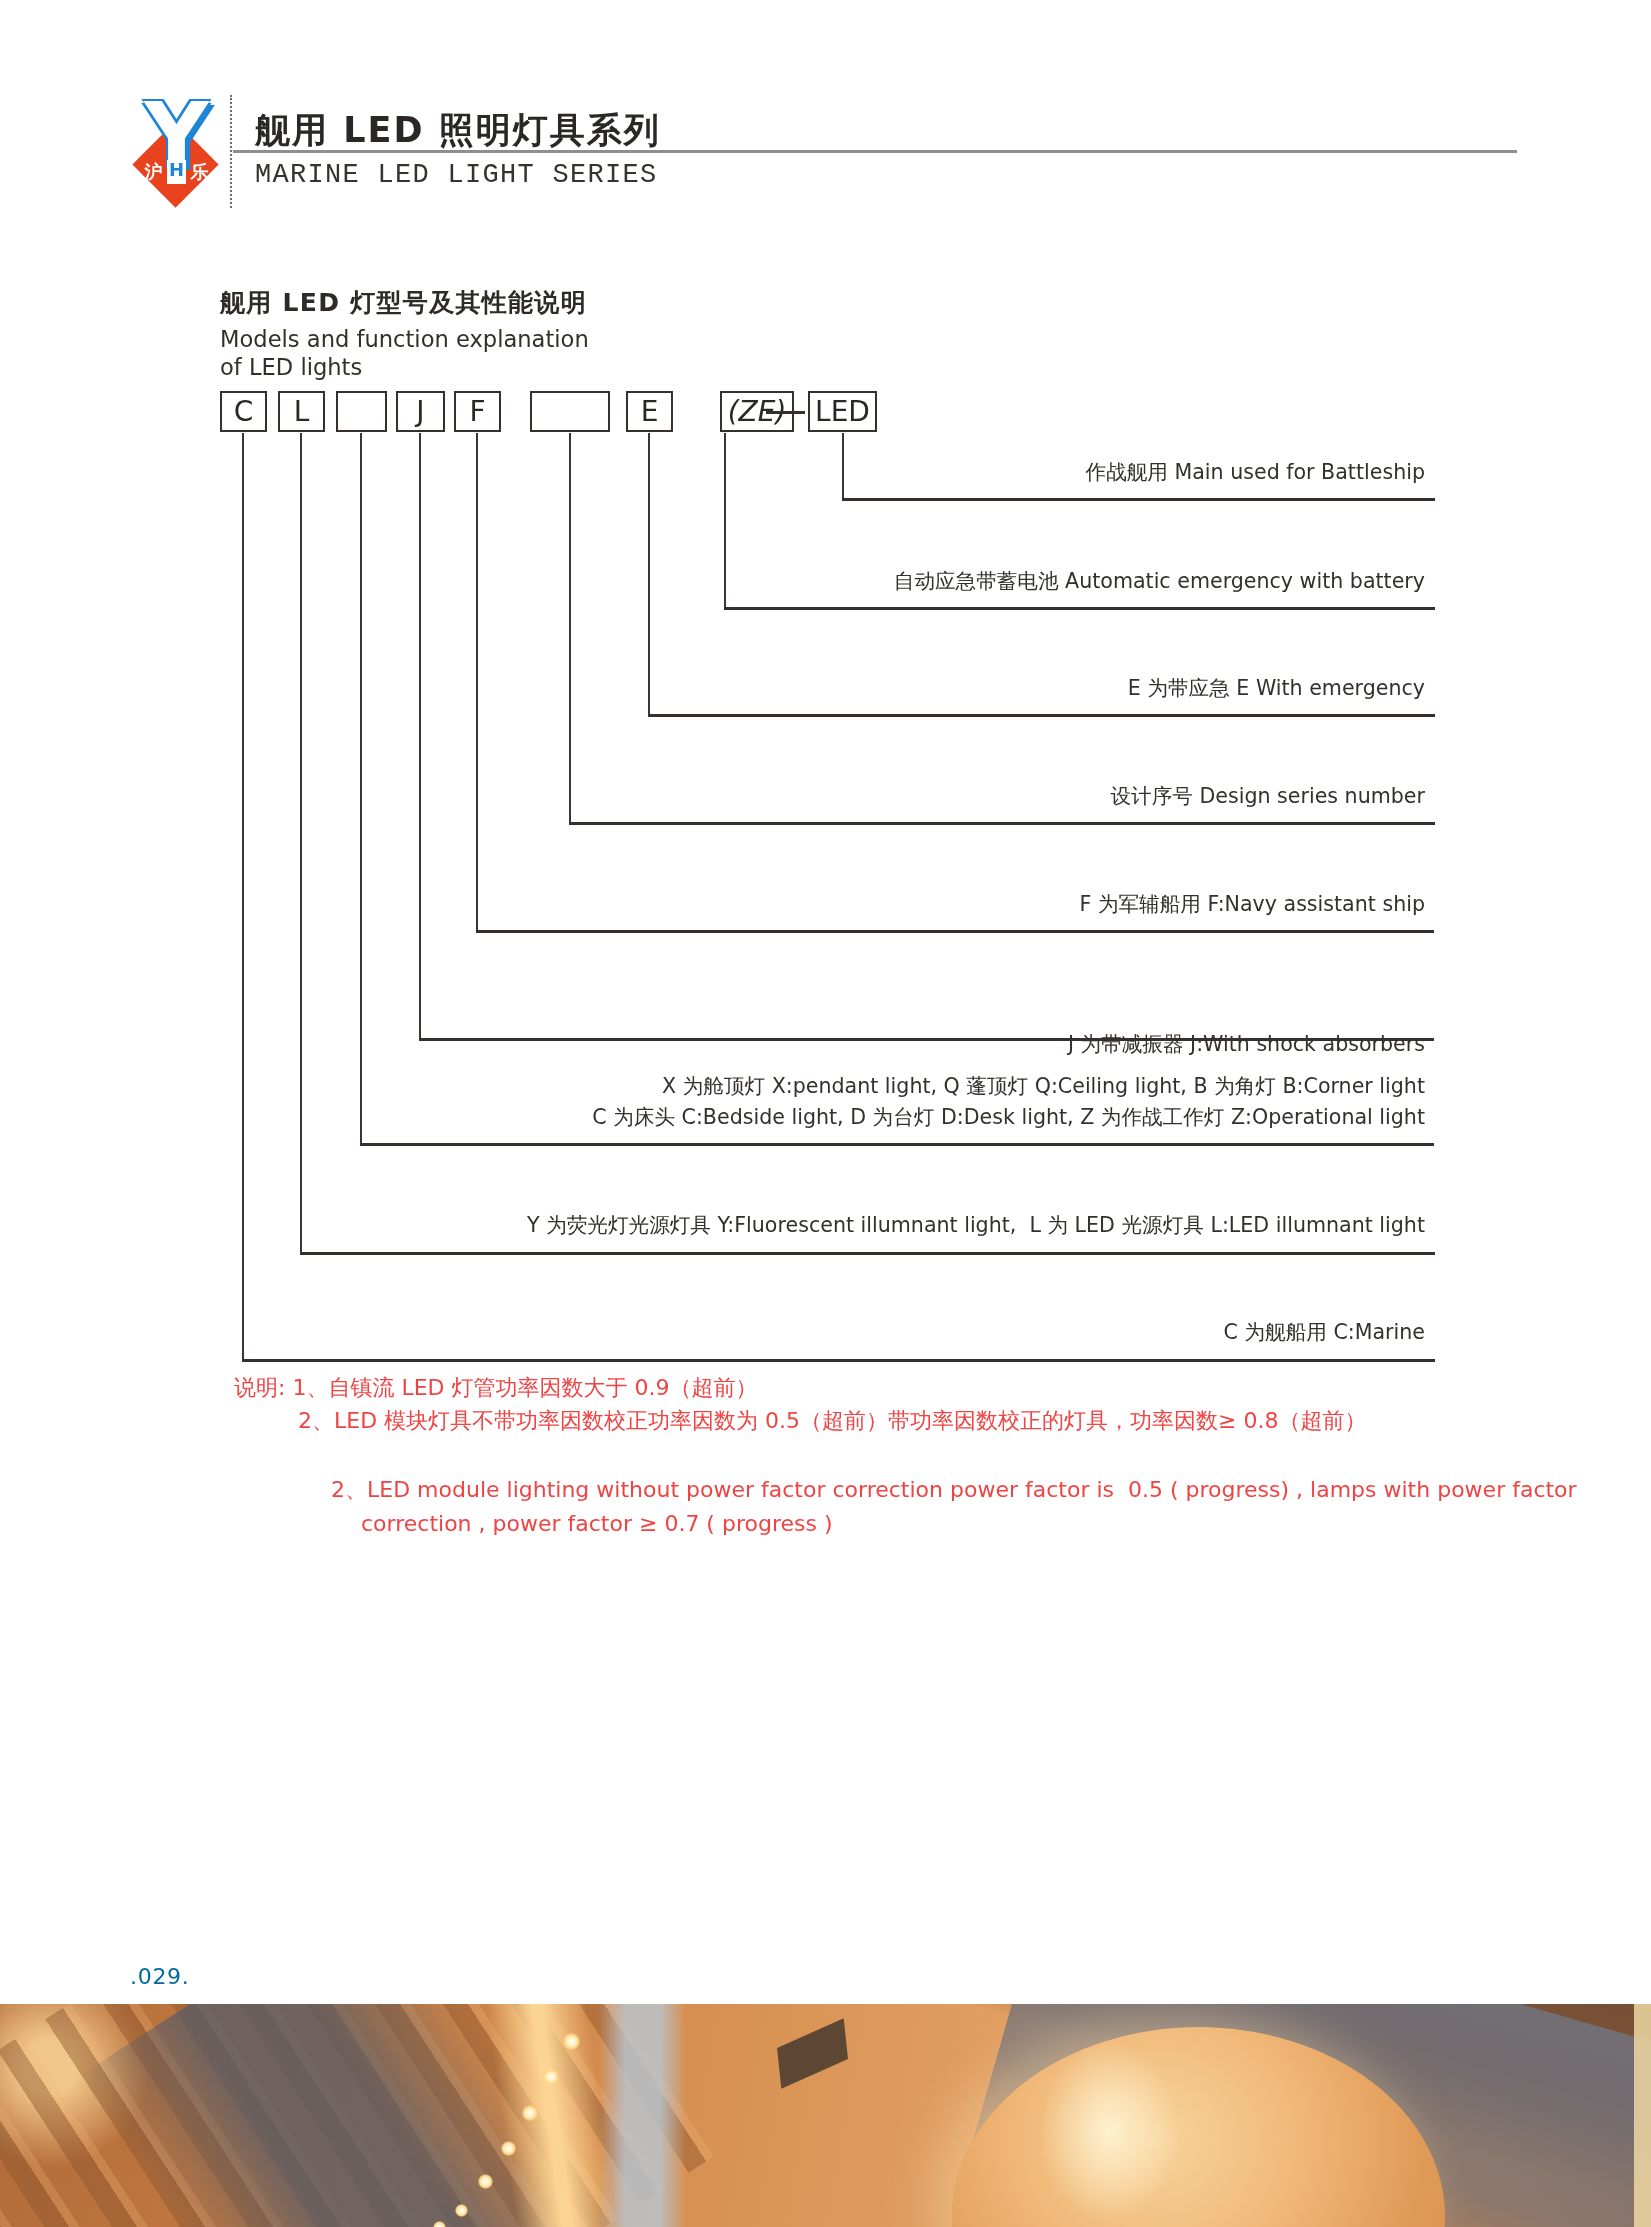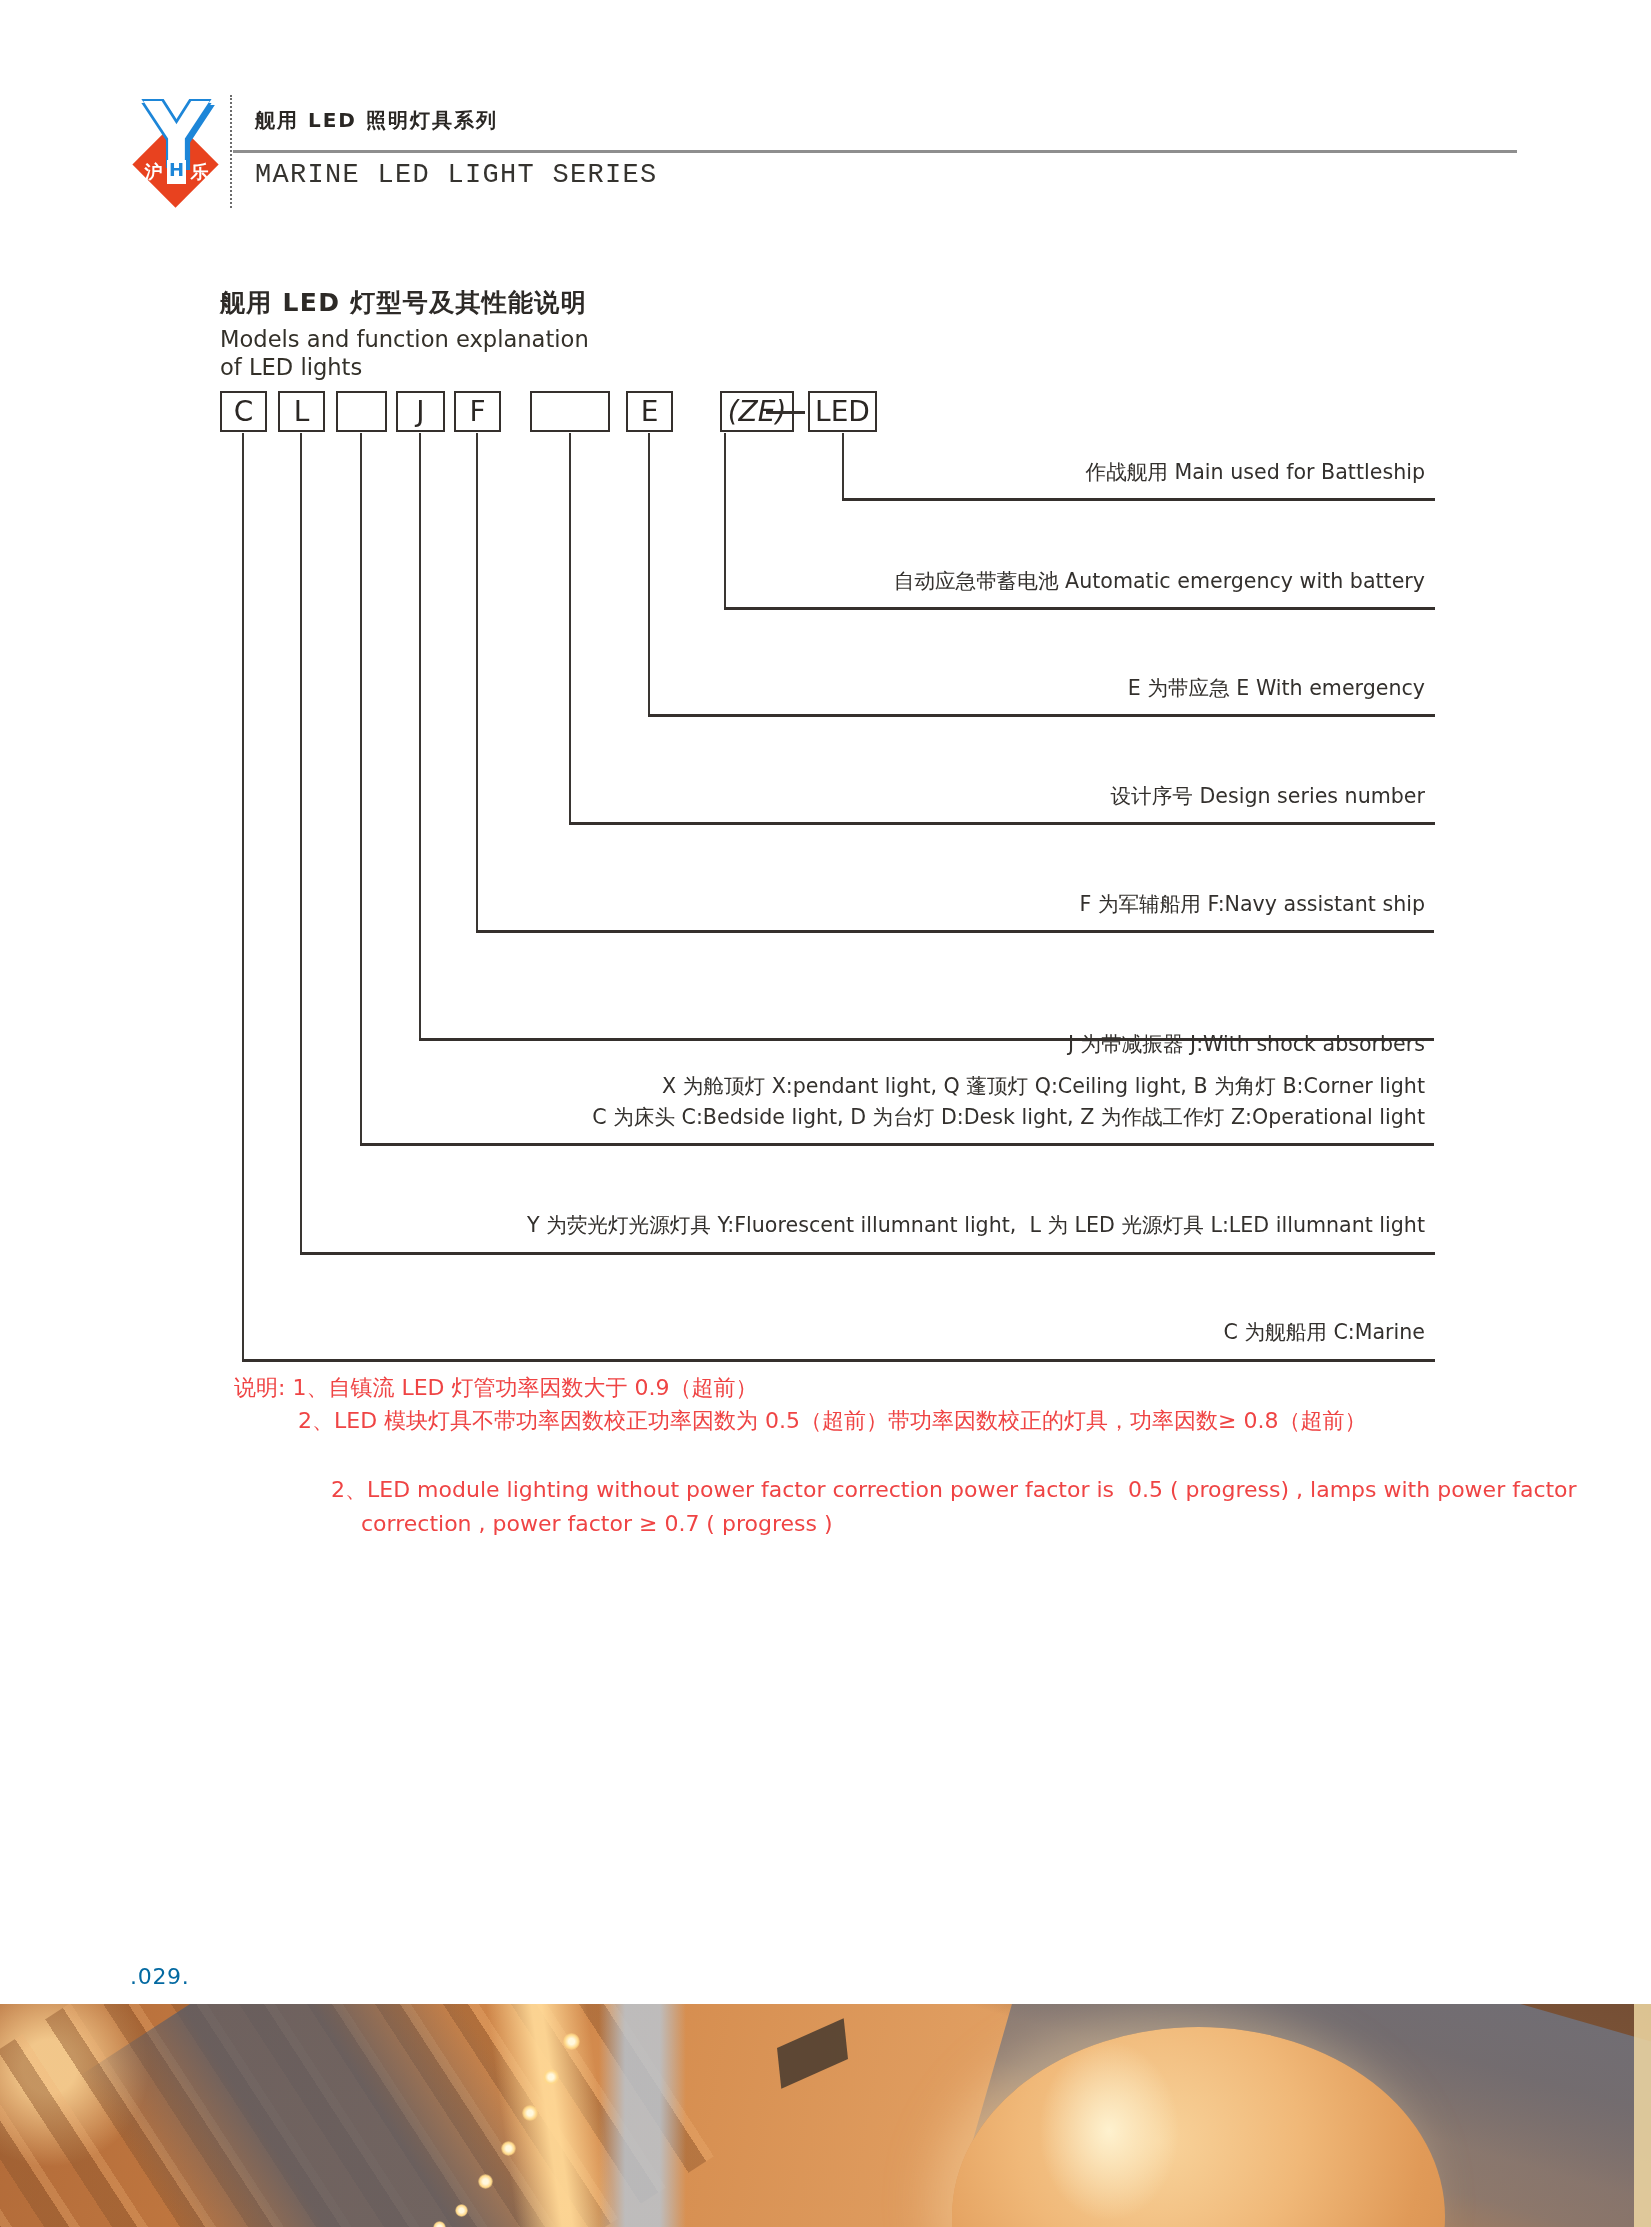--- a/index.html
+++ b/index.html
@@ -10,21 +10,21 @@
   
   .logo{position:absolute;left:130px;top:105px;width:93px;height:95px;}
   .logo-diamond{position:absolute;left:14.6px;top:29px;width:61px;height:61px;background:#e8421f;transform:rotate(45deg);}
   .logo-y{position:absolute;left:0;top:-16px;width:93px;text-align:center;font-size:89px;line-height:93px;
     font-weight:bold;color:#ffffff;
     text-shadow:5.3px 4px 0 #1d86d8,-2px -2px 0 #1d86d8,2px -2px 0 #1d86d8,-2px 2px 0 #1d86d8,2px 2px 0 #1d86d8;}
   .logo-chars{position:absolute;left:0;top:55px;width:93px;box-sizing:border-box;padding:0 14.6px;
     display:flex;justify-content:space-between;font-size:18px;font-weight:bold;color:#ffffff;}
   .logo-chars .mid{color:#1d86d8;background:#ffffff;padding:0 2px;line-height:20px;}
   .hdr-dotted{position:absolute;left:230px;top:95px;height:113px;width:0;border-left:2px dotted #6b6b6b;}
-  .hdr-title-cn{position:absolute;left:255px;top:107px;font-size:20px;font-weight:bold;letter-spacing:2px;color:#2a2724;}
+  .hdr-title-cn{position:absolute;left:255px;top:107px;font-size:35px;font-weight:bold;letter-spacing:2px;color:#2a2724;}
   .hdr-rule{position:absolute;left:233px;top:150px;width:1284px;height:2.7px;background:#8e8e8e;}
   .hdr-title-en{position:absolute;left:255px;top:160px;font-family:"Liberation Mono","DejaVu Sans Mono",monospace;
     font-size:27px;letter-spacing:1.3px;color:#35332f;font-weight:500;}
   
   .sec-title-cn{position:absolute;left:220px;top:286px;font-size:25px;font-weight:bold;letter-spacing:1.3px;color:#2d2a27;}
   .sec-sub-en{position:absolute;left:220px;font-size:22.6px;color:#333029;}
   .sec-sub-en.l1{top:326px;}
   .sec-sub-en.l2{top:354px;}
   
   #diagram{position:absolute;left:0;top:0;width:1652px;height:1371px;}

